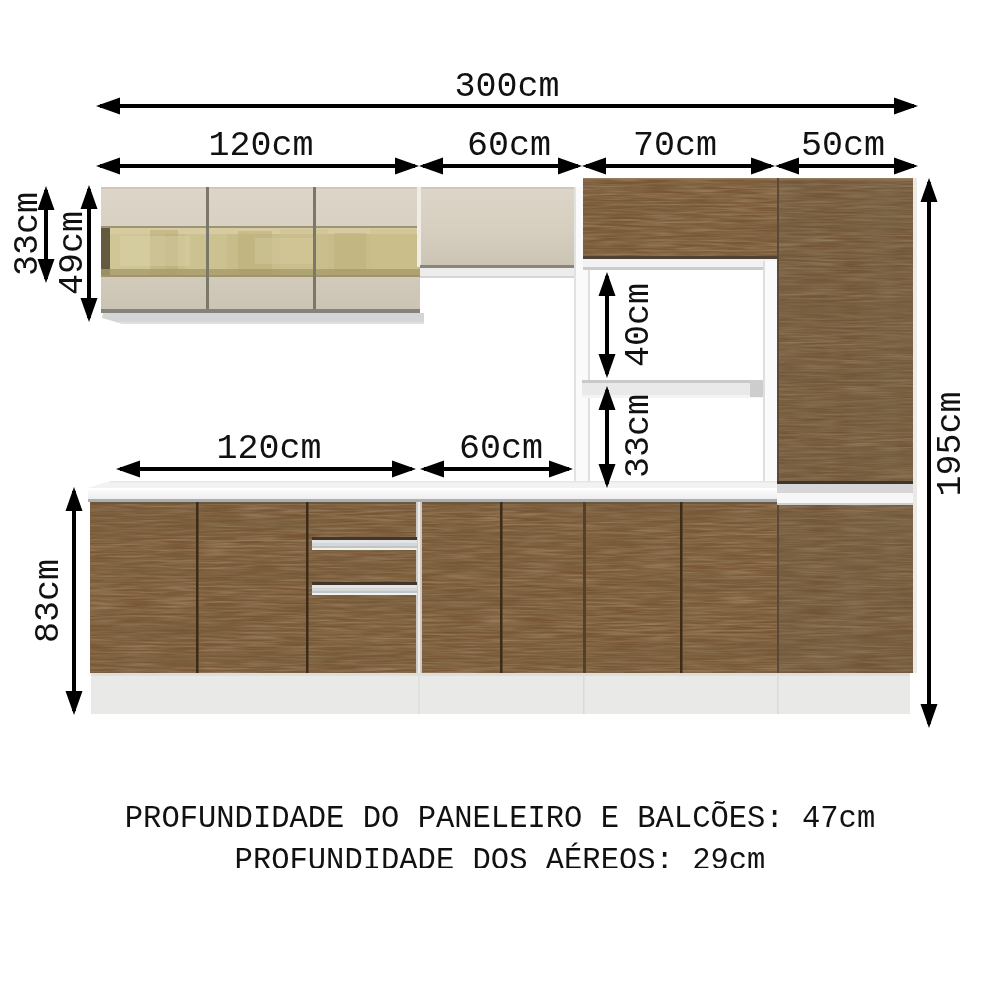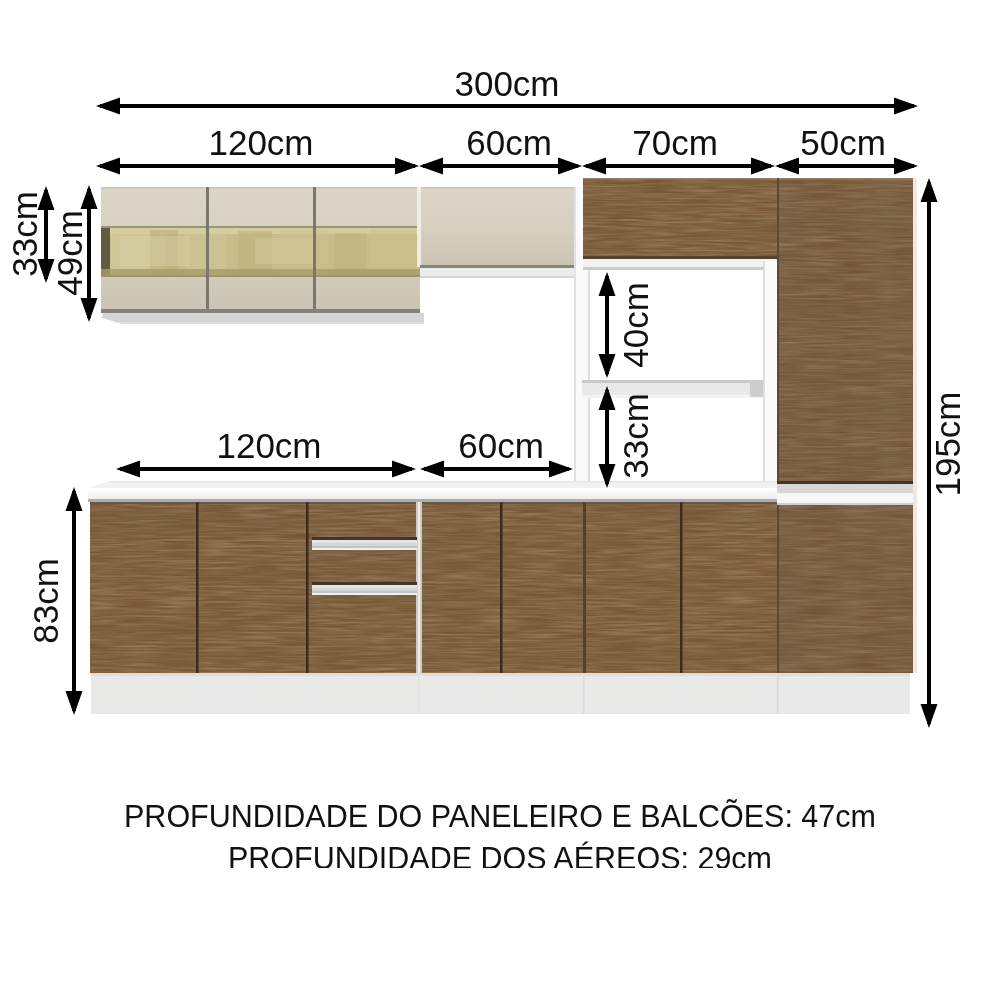--- a/index.html
+++ b/index.html
@@ -1,17 +1,17 @@
 <!DOCTYPE html>
 <html><head>
 <meta charset="utf-8">
 <style>
   html,body{margin:0;padding:0;background:#ffffff;}
   .stage{position:relative;width:1000px;height:868px;background:#fff;overflow:hidden;
-         font-family:Liberation Sans, sans-serif;}
+         font-family:Liberation Mono, monospace;}
   svg{position:absolute;left:0;top:0;}
   text{fill:#111;}
 </style>
 </head>
 <body>
 <div class="stage">
 <svg width="1000" height="1000" viewBox="0 0 1000 1000">
 <defs>
   <filter id="g1" x="0" y="0" width="100%" height="100%">
     <feTurbulence type="fractalNoise" baseFrequency="0.018 0.65" numOctaves="3" seed="13"></feTurbulence>

